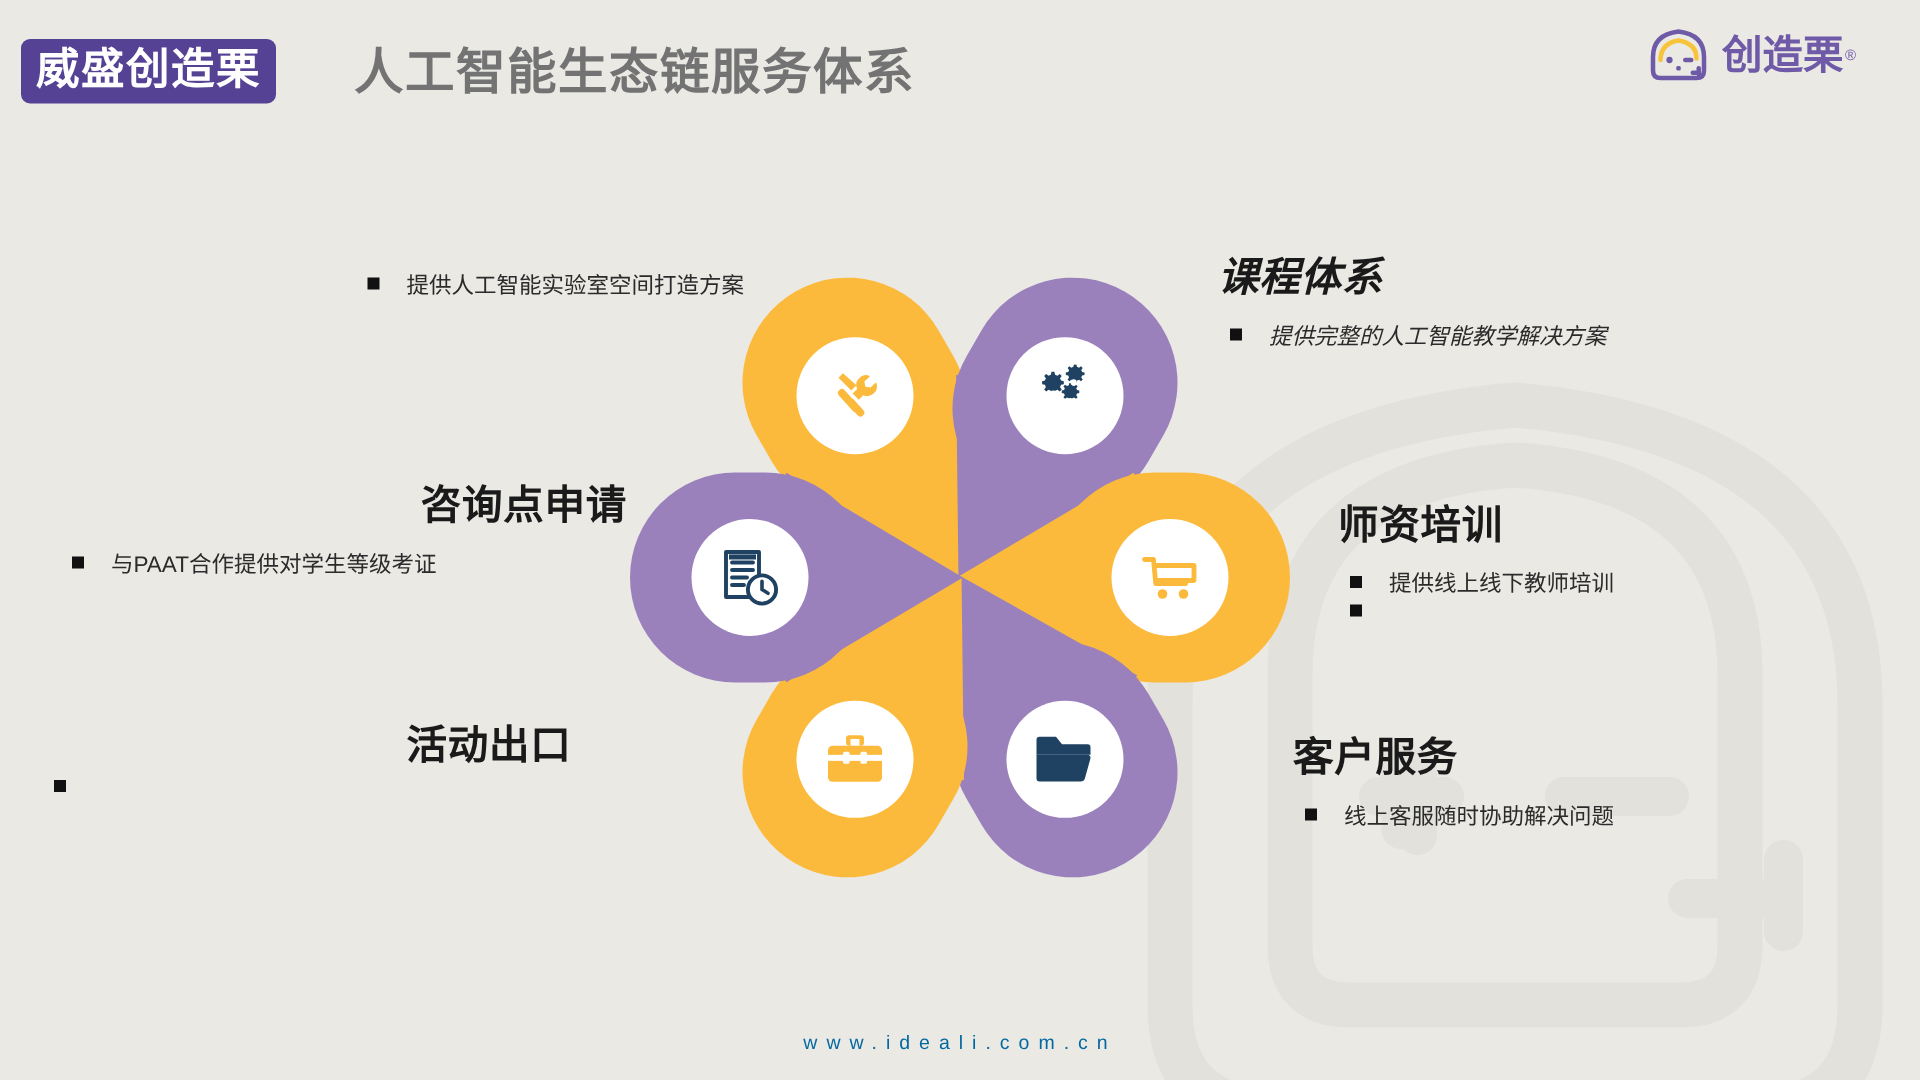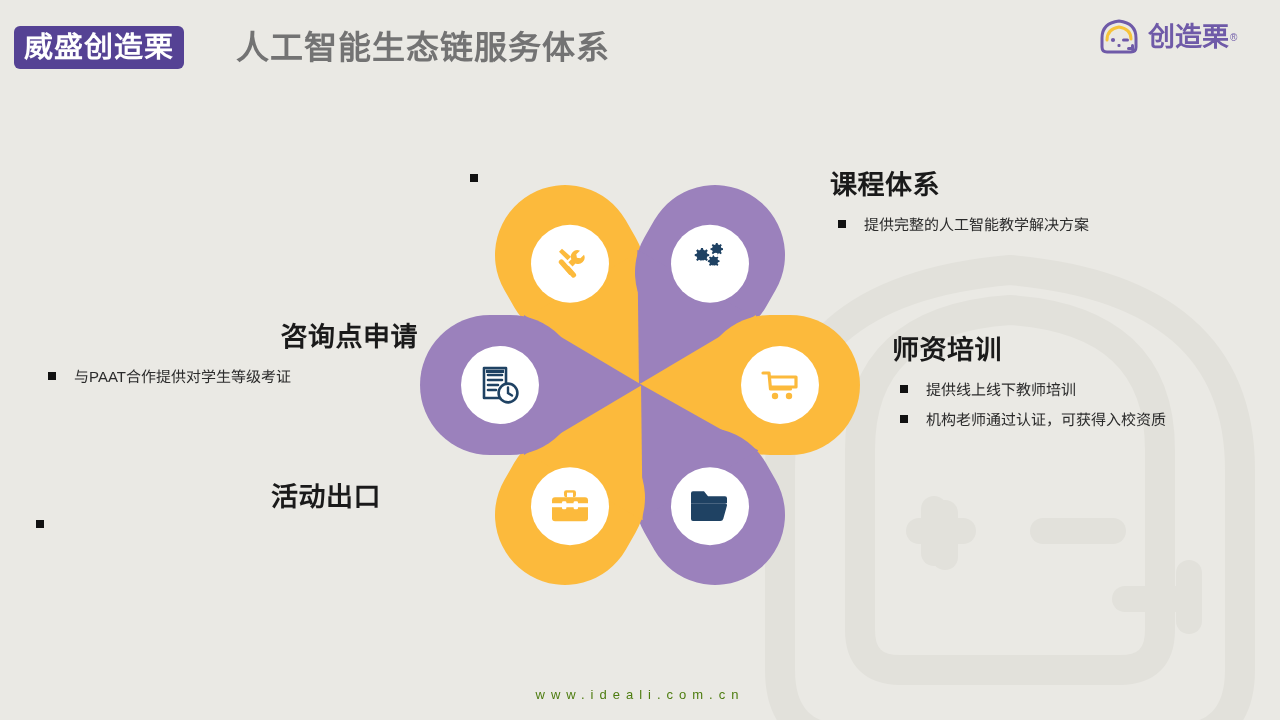--- a/index.html
+++ b/index.html
@@ -164,21 +164,21 @@
   }
   .petal-icon svg { display: block; }
 
   
   #footer-url {
     position: absolute;
     left: 0;
     right: 0;
     bottom: 18px;
     text-align: center;
-    color: #4d7c0f;
+    color: #0369a1;
     font-size: 13px;
     letter-spacing: 6px;
     z-index: 3;
   }
 </style>
 </head>
 <body>
 
 <div id="slide">
 
@@ -214,20 +214,21 @@
       <rect x="35" y="26" width="3" height="7" rx="1.5" fill="#6f5aa8"></rect>
     </svg>
     <span style="font-size:27px;font-weight:bold;color:#6f5aa8;letter-spacing:0px;margin-left:6px;line-height:1;">创造栗</span>
     <span style="font-size:10px;color:#6f5aa8;vertical-align:super;margin-left:1px;">®</span>
   </div>
 
   <div class="block left" style="left:96px; top:168px; width:400px;">
     <div class="bullets">
       <div class="bullet" style="justify-content:flex-end;">
         <span class="sq"></span>
+        <span>提供人工智能实验室空间打造方案</span>
       </div>
     </div>
   </div>
 
   <div class="block left" style="left:48px; top:320px; width:370px;">
     <div class="block-title">咨询点申请</div>
     <div class="bullets">
       <div class="bullet">
         <span class="sq"></span>
         <span>与PAAT合作提供对学生等级考证</span>
@@ -237,44 +238,52 @@
 
   <div class="block left" style="left:36px; top:480px; width:455px;">
     <div class="block-title" style="padding-right:110px;">活动出口</div>
     <div class="bullets">
       <div class="bullet">
         <span class="sq"></span>
       </div>
     </div>
   </div>
 
-  <div class="block right" style="left:830px; top:168px; width:420px;">
+  <div class="block right" style="left:812px; top:168px; width:420px;font-style:italic;">
     <div class="block-title">课程体系</div>
     <div class="bullets" style="padding-left:8px;text-align:center;">
       <div class="bullet">
         <span class="sq"></span>
         <span>提供完整的人工智能教学解决方案</span>
       </div>
     </div>
   </div>
 
   <div class="block right" style="left:892px; top:333px; width:390px;">
     <div class="block-title">师资培训</div>
     <div class="bullets" style="padding-left:8px;">
       <div class="bullet">
         <span class="sq"></span>
         <span>提供线上线下教师培训</span>
       </div>
       <div class="bullet">
         <span class="sq"></span>
-        <span>机构老师通过认证，可获得入校资质</span>
-      </div>
-    </div>
-  </div>
-
+      </div>
+    </div>
+  </div>
+
+  <div class="block right" style="left:862px; top:488px; width:400px;">
+    <div class="block-title">客户服务</div>
+    <div class="bullets" style="padding-left:8px;">
+      <div class="bullet">
+        <span class="sq"></span>
+        <span>线上客服随时协助解决问题</span>
+      </div>
+    </div>
+  </div>
 
   <div id="petals">
 
     <div class="petal-wrap" style="transform: rotate(-30deg);">
       <div class="petal">
         <div class="petal-body" style="background:#fcba3c;"></div>
         <div class="petal-tail" style="background:#fcba3c;"></div>
         <div class="petal-icon" style="transform:translate(-50%,-50%) rotate(30deg);">
           <svg width="40" height="40" viewBox="0 0 40 40" aria-hidden="true">
             <g fill="#fcba3c">

